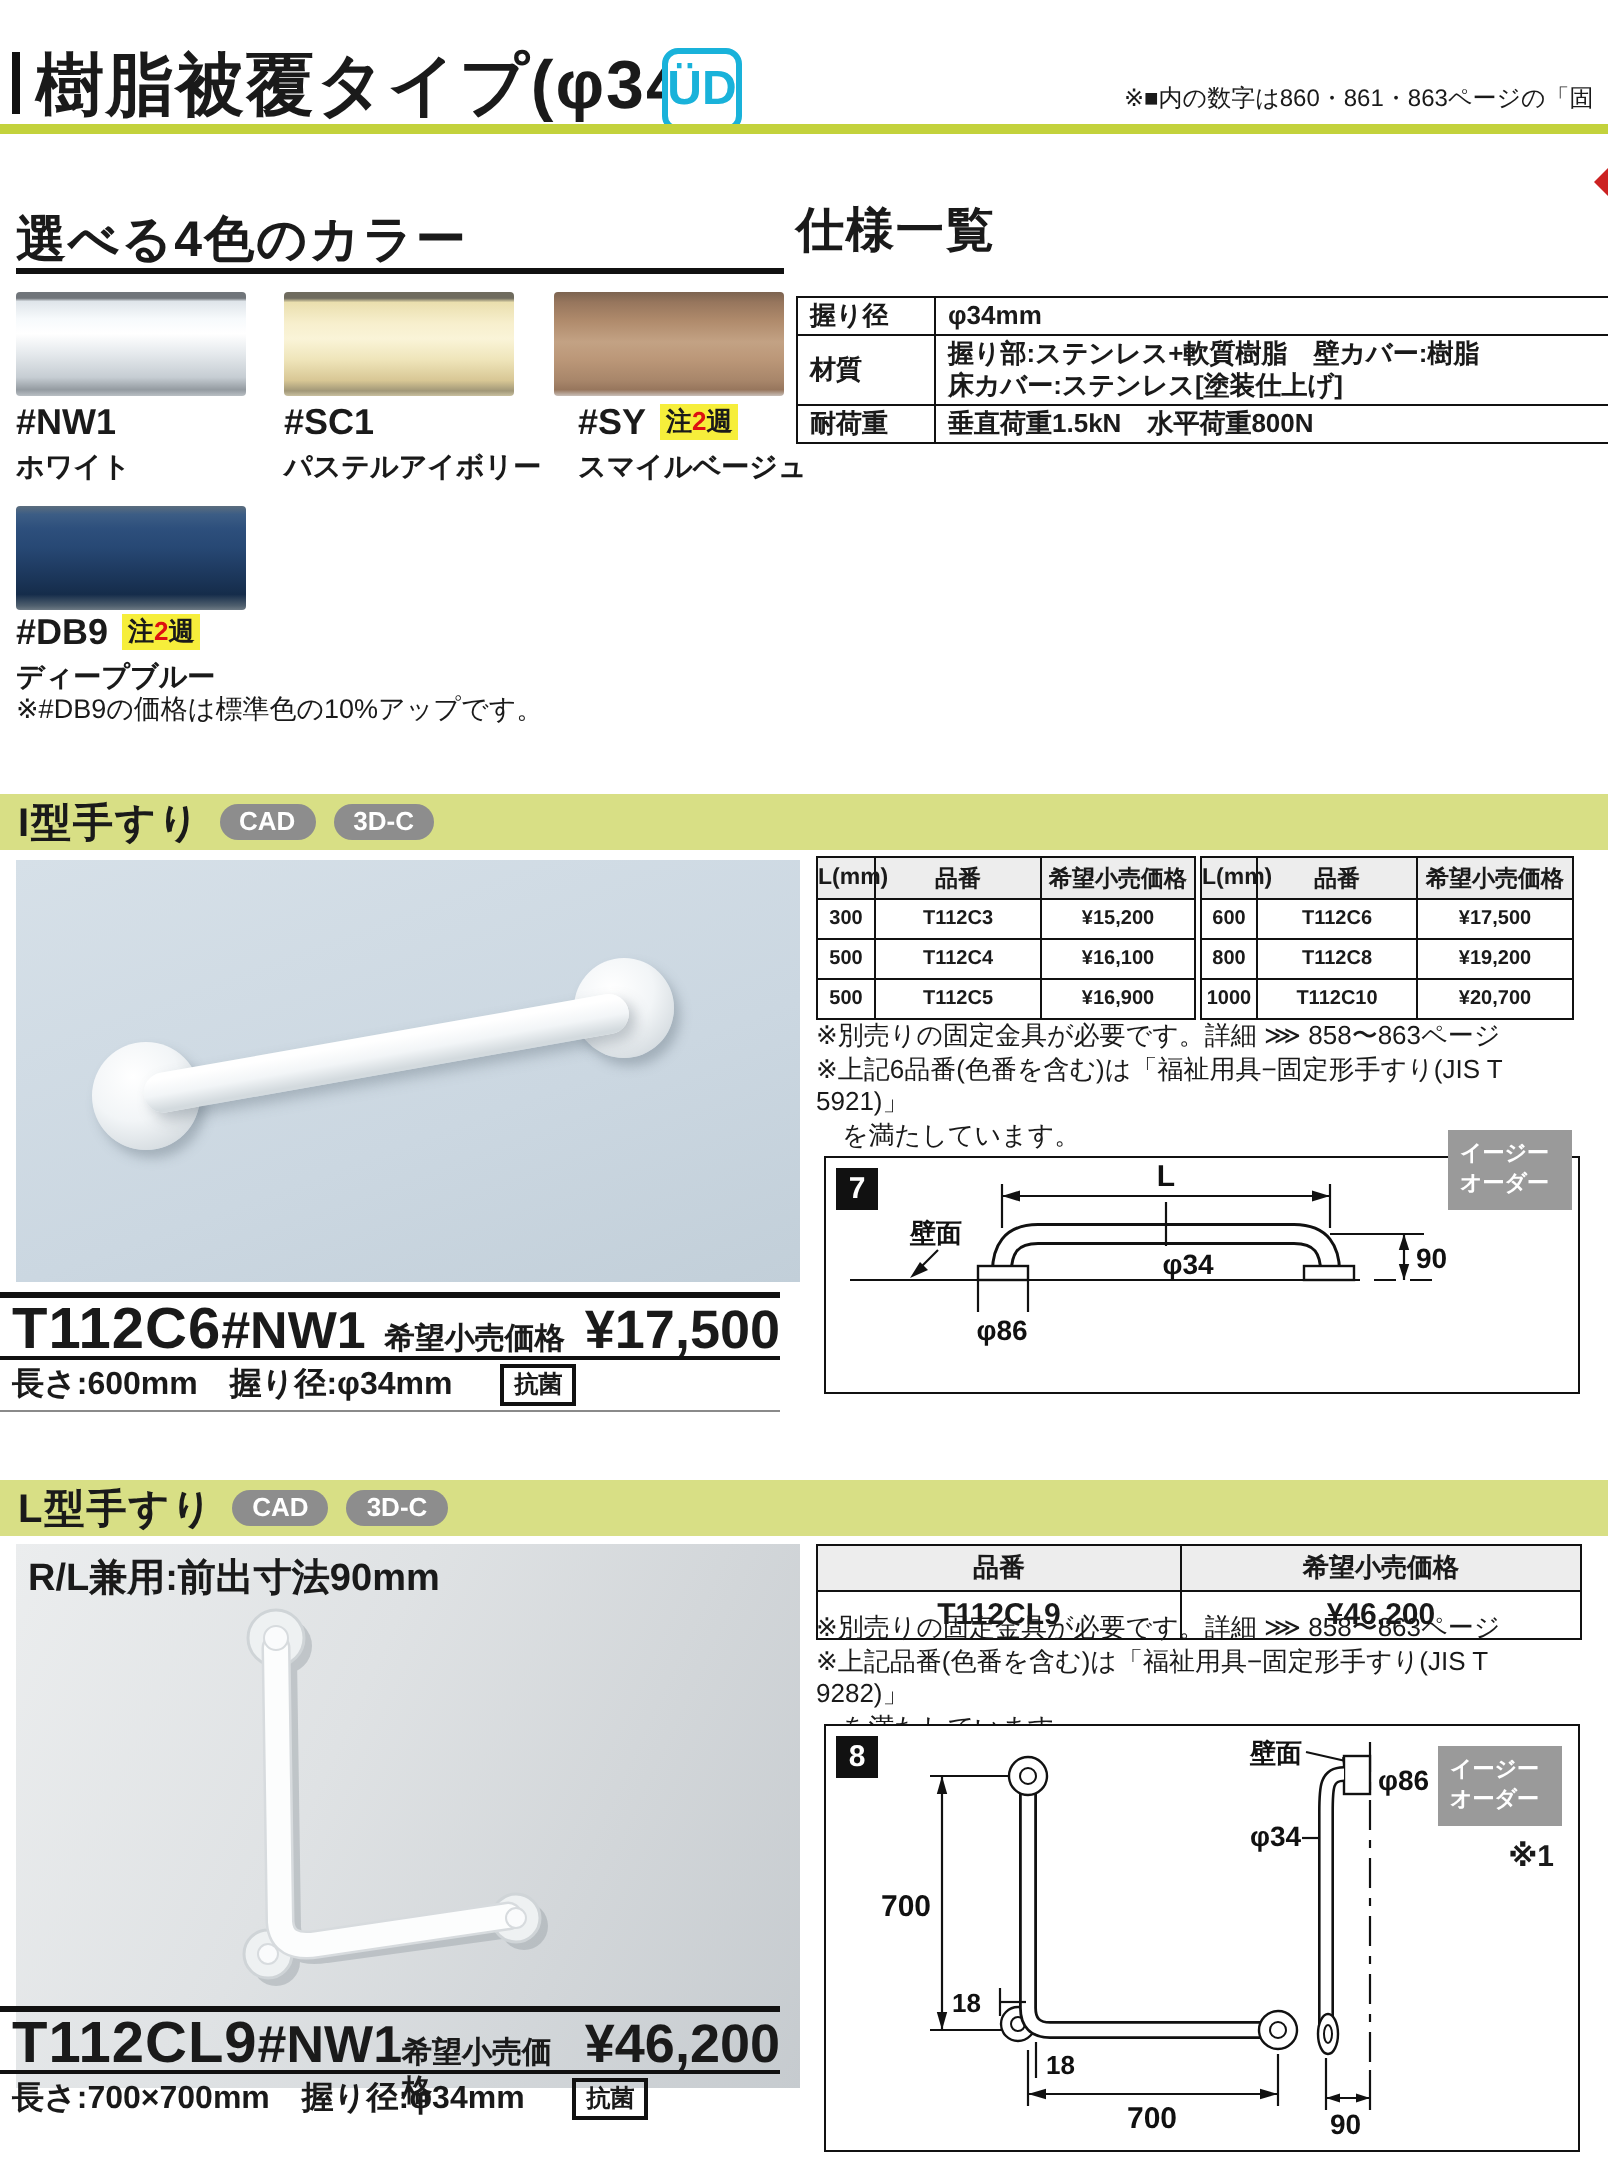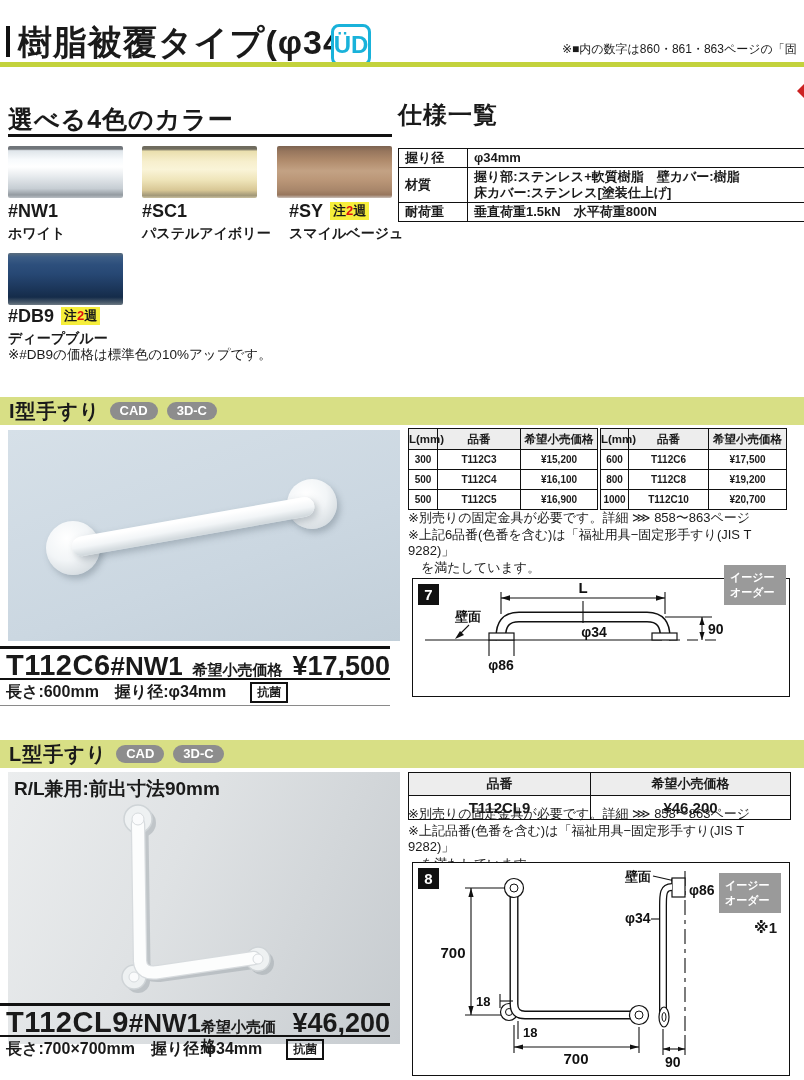--- a/index.html
+++ b/index.html
@@ -217,21 +217,21 @@
     <tr>
       <td>1000</td>
       <td>T112C10</td>
       <td>¥20,700</td>
     </tr>
   </tbody>
     </table>
 
   <div class="abs note" style="left:408px;top:510px;width:384px;">
     <div>※別売りの固定金具が必要です。詳細 ⋙ 858〜863ページ</div>
-    <div>※上記6品番(色番を含む)は「福祉用具−固定形手すり(JIS T 9282)」</div>
+    <div>※上記6品番(色番を含む)は「福祉用具−固定形手すり(JIS T 5921)」</div>
     <div>　を満たしています。</div>
   </div>
 
   <div class="abs dbox" style="left:412px;top:578px;width:376px;height:117px;">
     <div class="dnum">7</div>
     <div class="easy" style="top:-14px;right:3px;width:50px;">
       <div>イージー</div>
       <div>オーダー</div>
     </div>
     <svg width="376" height="114" viewBox="0 0 376 114">

